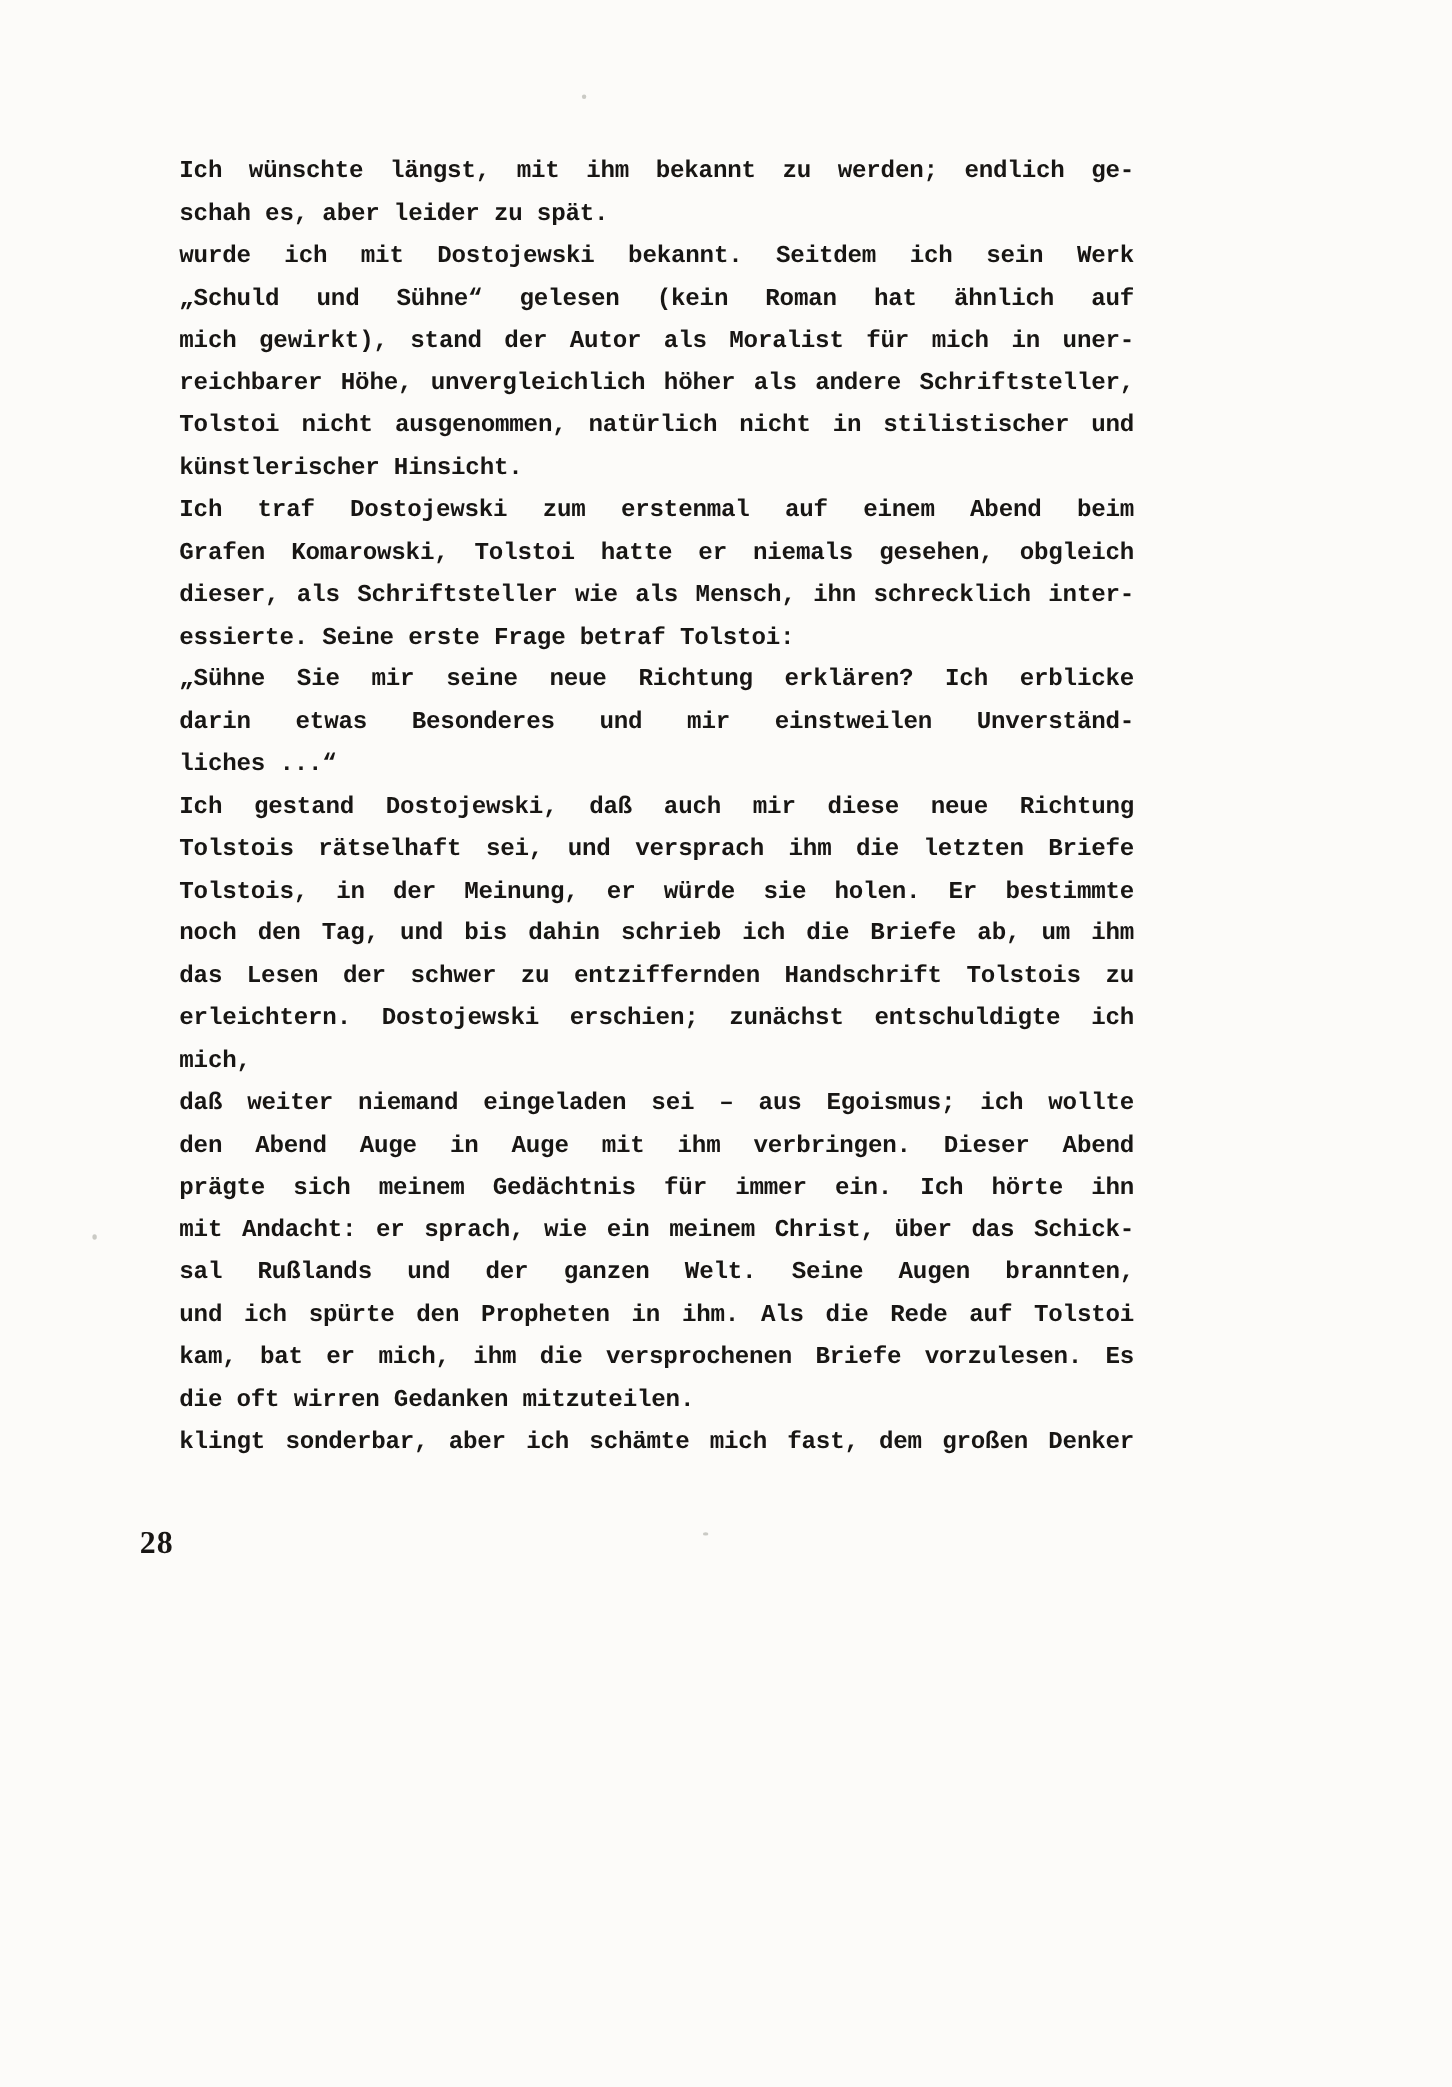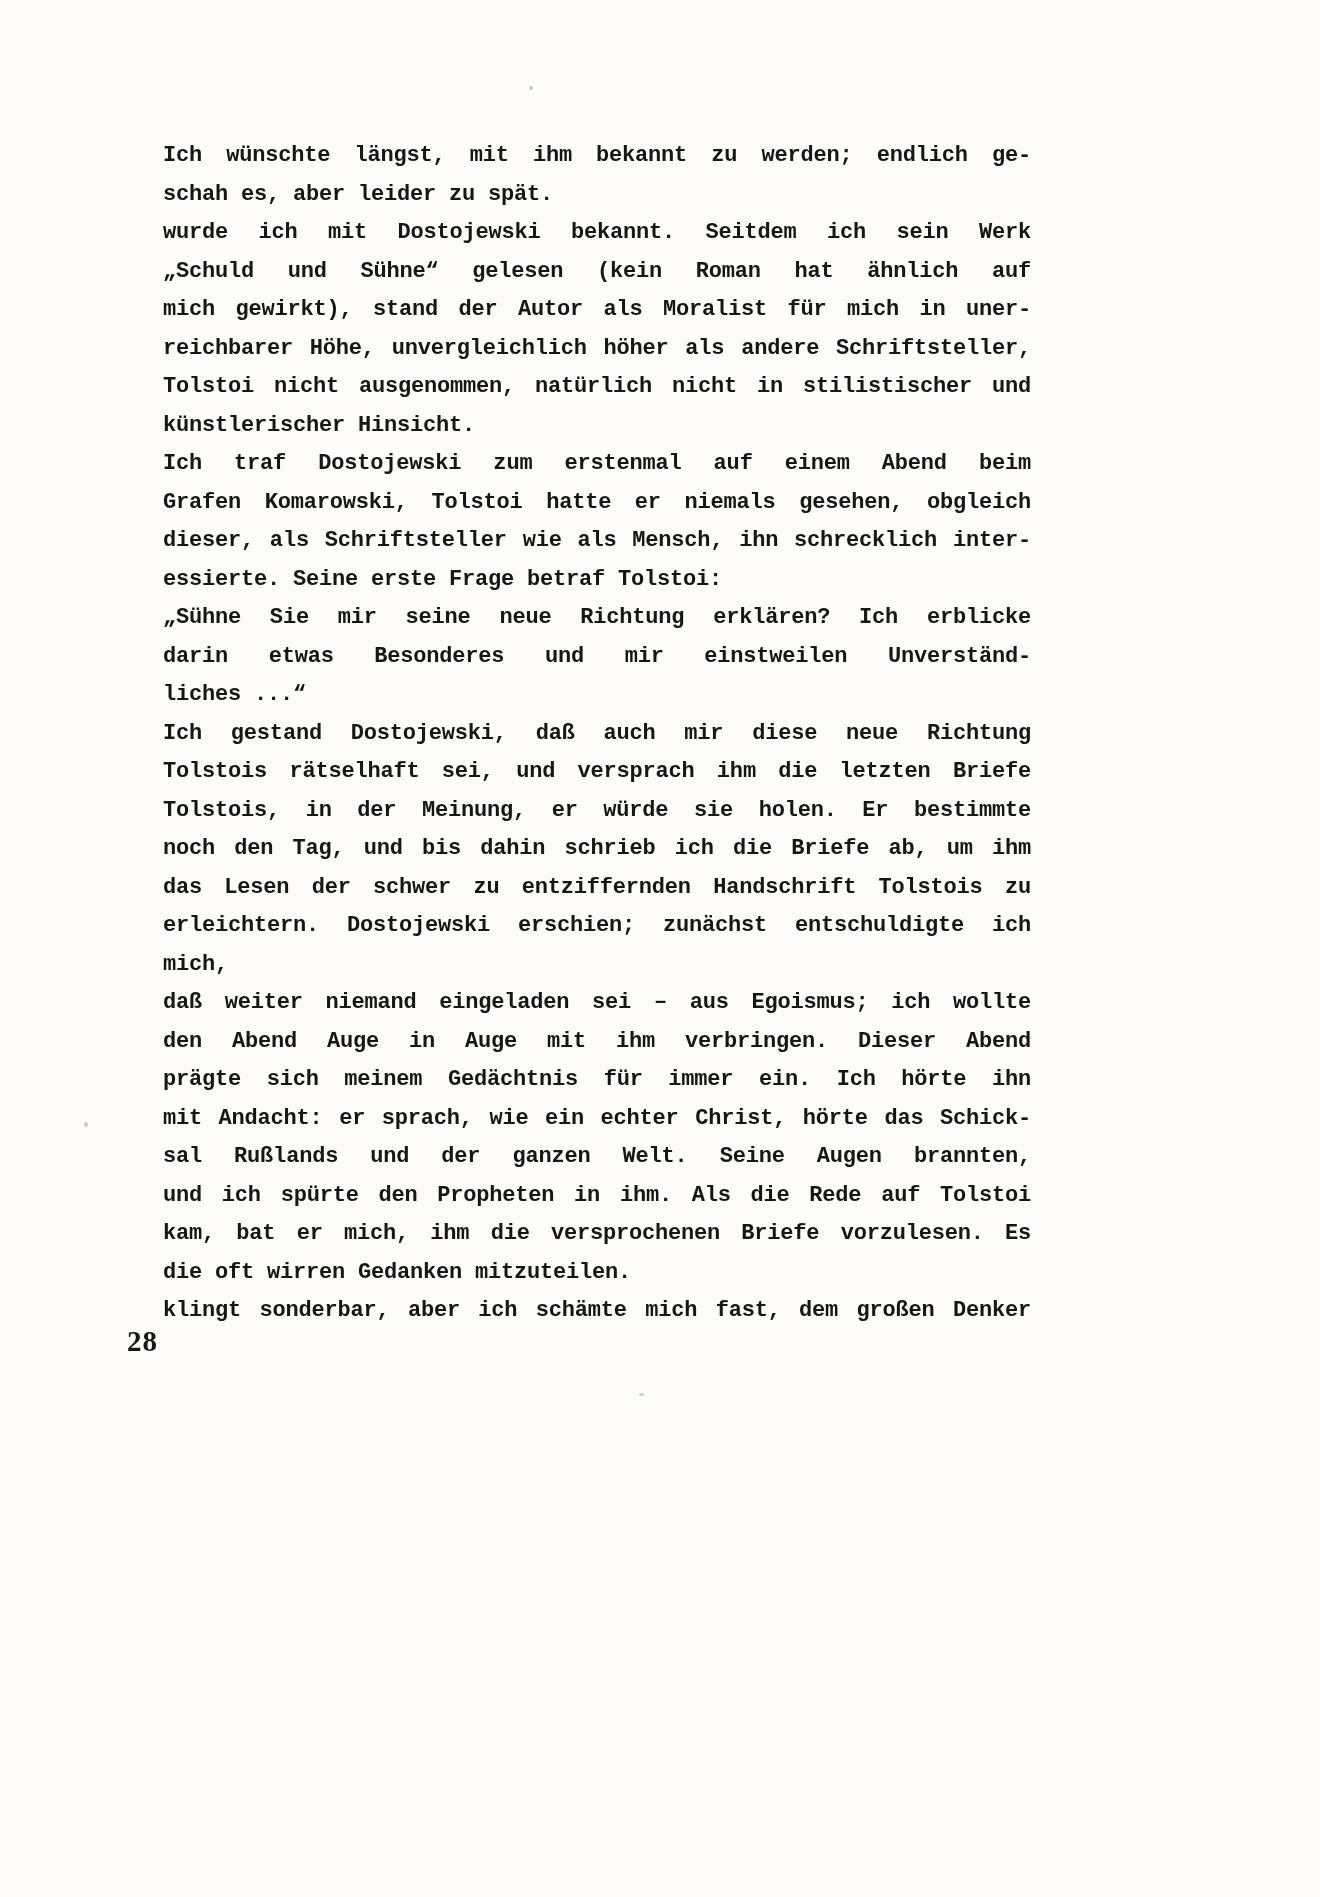--- a/index.html
+++ b/index.html
@@ -32,21 +32,21 @@
     text-align: justify;
     text-align-last: justify;
   }
   .line.last {
     text-align: center;
     text-align-last: left;
   }
   .page-number {
     position: absolute;
     left: 127px;
-    top: 1325px;
+    top: 1387px;
     color: #181614;
     font-family: "Liberation Serif", "DejaVu Serif", serif;
     font-weight: 700;
     font-size: 29px;
     letter-spacing: 1px;
   }
   .speck {
     position: absolute;
     background: #8f8d86;
     border-radius: 50%;
@@ -82,21 +82,21 @@
       <div class="line last">liches ...“</div>
       <div class="line">Ich gestand Dostojewski, daß auch mir diese neue Richtung</div>
       <div class="line">Tolstois rätselhaft sei, und versprach ihm die letzten Briefe</div>
       <div class="line">Tolstois, in der Meinung, er würde sie holen. Er bestimmte</div>
       <div class="line">noch den Tag, und bis dahin schrieb ich die Briefe ab, um ihm</div>
       <div class="line">das Lesen der schwer zu entziffernden Handschrift Tolstois zu</div>
       <div class="line">erleichtern. Dostojewski erschien; zunächst entschuldigte ich mich,</div>
       <div class="line">daß weiter niemand eingeladen sei – aus Egoismus; ich wollte</div>
       <div class="line">den Abend Auge in Auge mit ihm verbringen. Dieser Abend</div>
       <div class="line">prägte sich meinem Gedächtnis für immer ein. Ich hörte ihn</div>
-      <div class="line">mit Andacht: er sprach, wie ein echter Christ, hörte das Schick-</div>
+      <div class="line">mit Andacht: er sprach, wie ein meinem Christ, über das Schick-</div>
       <div class="line">sal Rußlands und der ganzen Welt. Seine Augen brannten,</div>
       <div class="line">und ich spürte den Propheten in ihm. Als die Rede auf Tolstoi</div>
       <div class="line">kam, bat er mich, ihm die versprochenen Briefe vorzulesen. Es</div>
       <div class="line last">die oft wirren Gedanken mitzuteilen.</div>
       <div class="line">klingt sonderbar, aber ich schämte mich fast, dem großen Denker</div>
     </div>
 
   <div class="page-number">28</div>
 </div>
 

